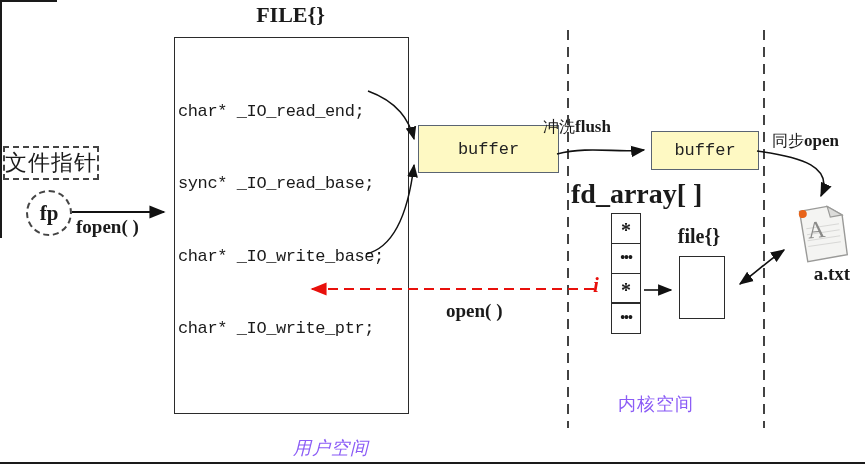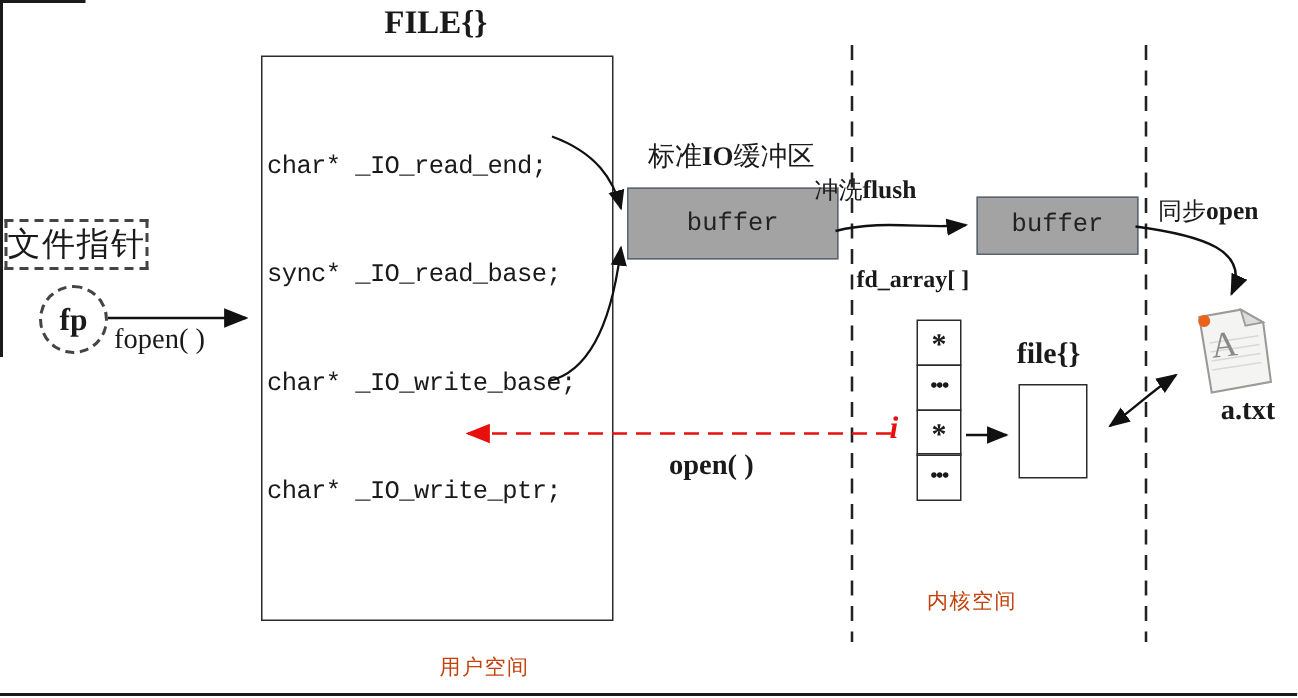--- a/index.html
+++ b/index.html
@@ -12,66 +12,66 @@
   .ptr-box{
     left:3px;top:146px;width:92px;height:30px;border:2px dashed #444;
     display:flex;align-items:center;justify-content:center;
     font-size:22px;letter-spacing:1px;
   }
   .fp-circle{
     left:26px;top:190px;width:42px;height:42px;border:2px dashed #444;border-radius:50%;
     display:flex;align-items:center;justify-content:center;
     font-weight:bold;font-size:21px;
   }
-  .fopen-label{left:76px;top:216px;font-weight:normal;font-size:19px;text-align:center;}
+  .fopen-label{left:76px;top:216px;font-weight:bold;font-size:19px;text-align:center;}
   
   .file-title{left:174px;top:2px;width:233px;text-align:center;font-weight:bold;font-size:22px;}
   .struct-box{left:174px;top:37px;width:233px;height:375px;border:1.6px solid #2b2b2b;background:#fff;}
   .struct-text{
     left:178px;top:52px;width:226px;
     font-family:"Liberation Mono","DejaVu Sans Mono",monospace;
     font-size:17px;line-height:24.1px;white-space:pre;letter-spacing:-0.4px;
   }
   
   .buf-label{font-size:18px;text-align:center;}
   .buf-label b{font-family:"Liberation Serif",serif;}
   .stdio-label{left:414px;top:92px;width:147px;}
   .kernel-label{left:646px;top:105px;width:116px;margin-top:24px;}
   .buffer-box{
-    background:#a3a3a3;border:1.4px solid #5a6472;
+    background:#fef9c3;border:1.4px solid #5a6472;
     display:flex;align-items:center;justify-content:center;
     font-family:"Liberation Mono","DejaVu Sans Mono",monospace;font-size:17px;color:#222;
   }
   .buffer1{left:418px;top:125px;width:139px;height:46px;}
   .buffer2{left:651px;top:131px;width:106px;height:37px;}
   .arrow-lab{font-size:16px;}
   .arrow-lab b{font-size:17px;}
   .flush-label{left:543px;top:117px;}
   .sync-label{left:772px;top:131px;}
   
-  .fdarray-label{left:571px;top:178px;font-weight:bold;font-size:16px;}
+  .fdarray-label{left:571px;top:178px;font-weight:bold;font-size:28px;}
   .fd-col{left:611px;top:213px;width:30px;}
   .fd-cell{
     box-sizing:border-box;width:30px;height:31.2px;border:1.4px solid #2b2b2b;margin-top:-1.4px;
     display:flex;align-items:center;justify-content:center;font-weight:bold;
   }
   .fd-cell:first-child{margin-top:0;}
   .cell-star{font-size:20px;}
   .cell-star span{transform:translateY(2px);display:inline-block;}
   .cell-dots{font-size:14px;letter-spacing:-1px;}
   .idx-i{left:593px;top:273px;color:#e8100c;font-style:italic;font-weight:bold;font-size:21px;}
   .fileentry-label{left:671px;top:225px;width:56px;text-align:center;font-weight:bold;font-size:20px;}
   .fileentry-box{left:679px;top:256px;width:44px;height:61px;border:1.6px solid #2b2b2b;background:#fff;}
   .open-label{left:446px;top:300px;font-weight:bold;font-size:19px;}
   
   .doc-icon{left:794px;top:203px;width:58px;height:62px;}
   .atxt-label{left:801px;top:263px;width:62px;text-align:center;font-weight:bold;font-size:19px;}
   
-  .region-label{font-size:14px;letter-spacing:1px;color:#c2410c;}
-  .user-region{left:293px;top:436px;}
+  .region-label{font-size:18px;letter-spacing:1px;color:#8b5cf6;}
+  .user-region{left:293px;top:436px;font-style:italic;}
   .kernel-region{left:618px;top:392px;}
   .device-region{left:778px;top:392px;}
   
   #overlay{position:absolute;left:0;top:0;z-index:5;pointer-events:none;}
   
   .edge-left{left:0;top:0;width:2px;height:238px;background:#1a1a1a;}
   .edge-top{left:0;top:0;width:57px;height:2px;background:#1a1a1a;}
   .edge-bottom{left:0;top:462px;width:865px;height:2px;background:#1a1a1a;}
 </style>
 </head>
@@ -101,21 +101,20 @@
     
     
     
     
     
     
     
     
   </div>
 
-  <div class="abs buf-label stdio-label"><span>标准</span><b>IO</b><span>缓冲区</span></div>
   <div class="abs buffer-box buffer1">
     <span>buffer</span>
   </div>
 
   <div class="abs arrow-lab flush-label"><span>冲洗</span><b>flush</b></div>
 
   <div class="abs buf-label kernel-label">内核缓冲区</div>
   <div class="abs buffer-box buffer2">
     <span>buffer</span>
   </div>

